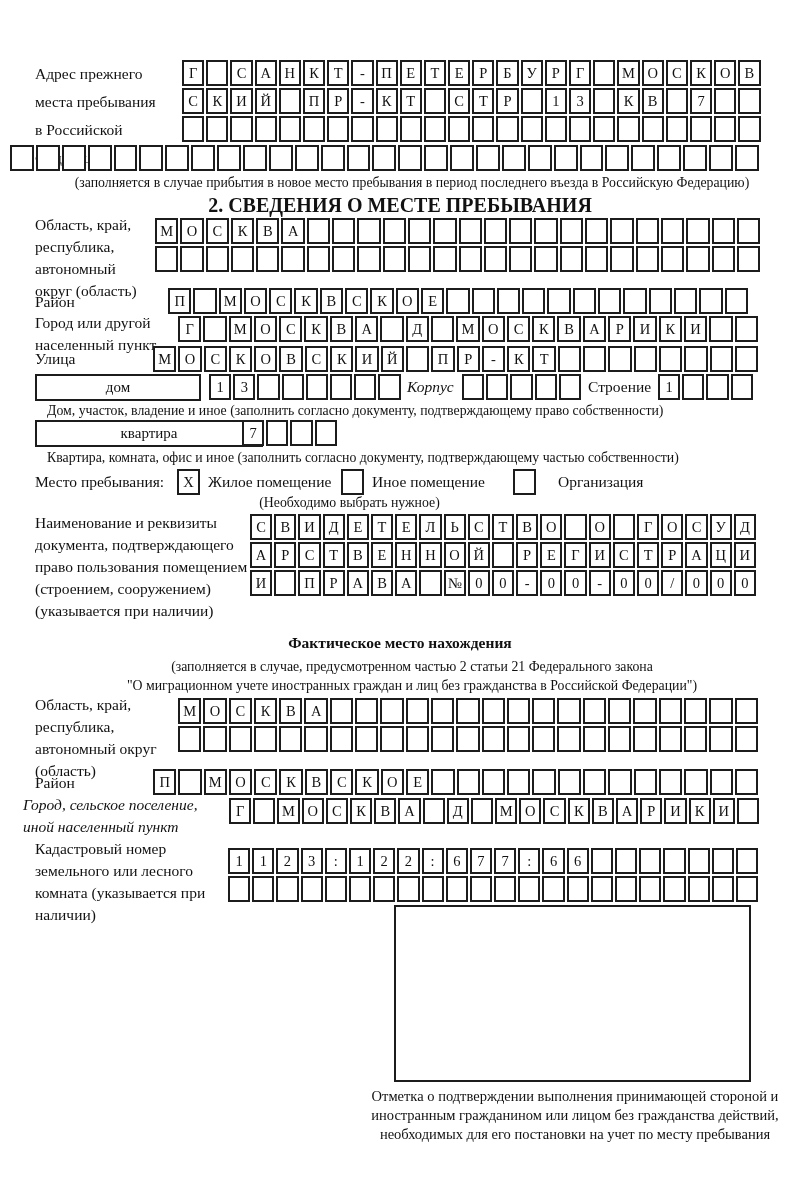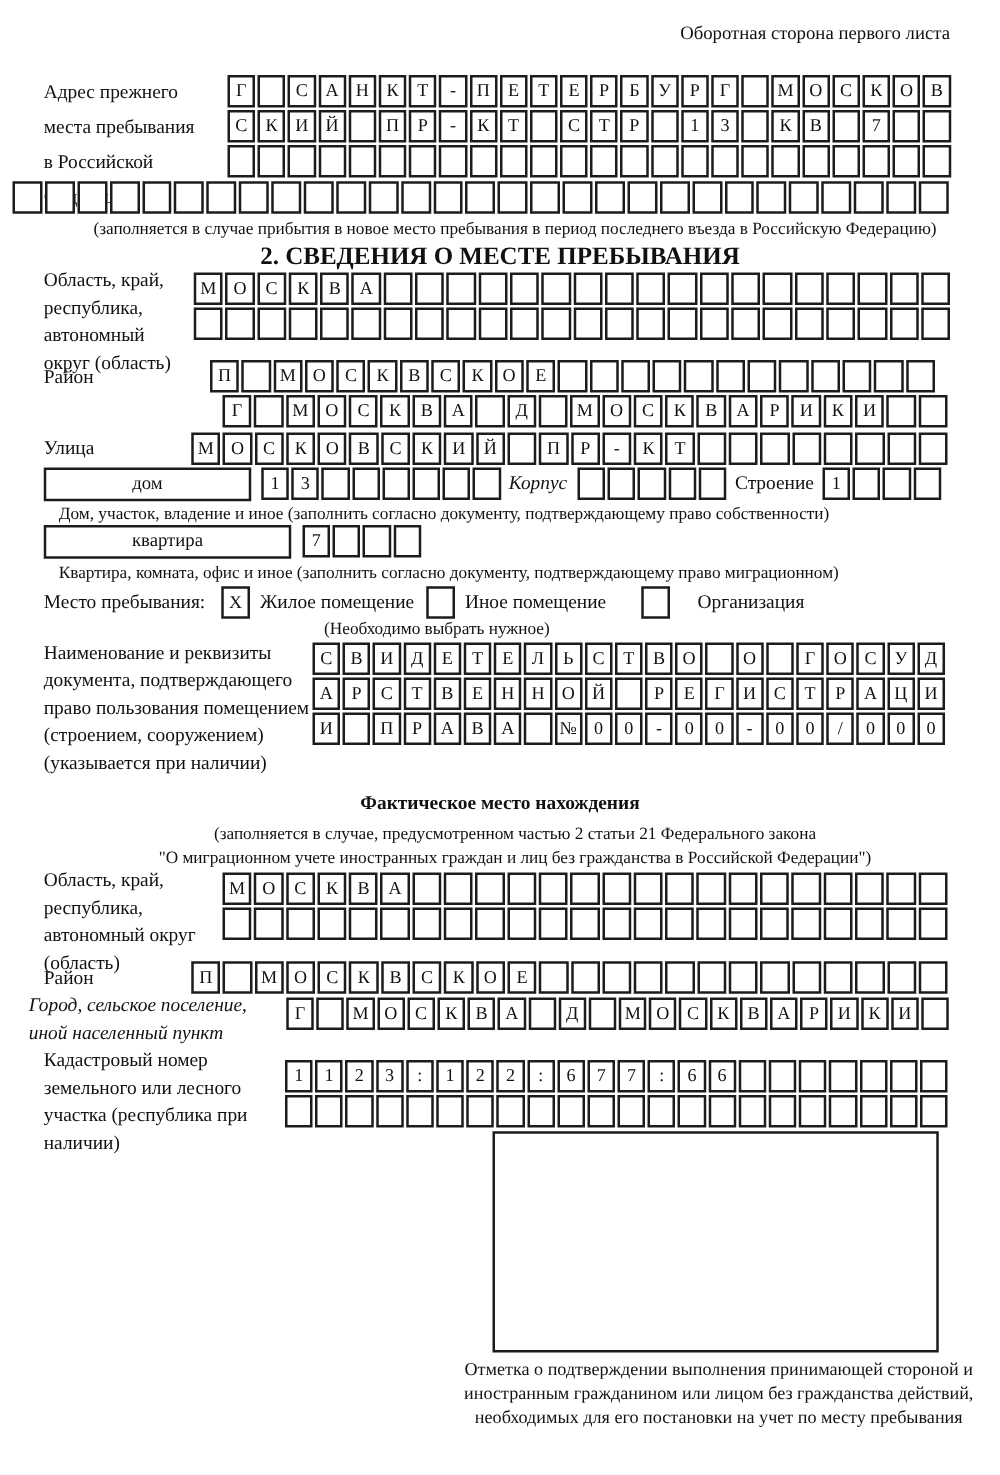--- a/index.html
+++ b/index.html
@@ -52,21 +52,20 @@
     border:2.5px solid #1c1c1c;
     width:357px;height:177px;
     background:#fff;
   }
 </style>
 </head>
 <body>
 
 <div class="page">
 
-  <div class="abs lbl" style="top:16px;right:40px;font-size:15px;">Оборотная сторона первого листа</div>
 
   <div class="abs lbl" style="left:35px;top:60px;width:130px;line-height:28px;">Адрес прежнего места пребывания в Российской Федерации</div>
   <div class="abs cells p24" style="left:182px;top:60px;">
       <div class="cell">Г</div>
       <div class="cell"></div>
       <div class="cell">С</div>
       <div class="cell">А</div>
       <div class="cell">Н</div>
       <div class="cell">К</div>
       <div class="cell">Т</div>
@@ -249,20 +248,21 @@
       <div class="cell"></div>
       <div class="cell"></div>
       <div class="cell"></div>
       <div class="cell"></div>
       <div class="cell"></div>
       <div class="cell"></div>
       <div class="cell"></div>
       <div class="cell"></div>
     </div>
 
+  <div class="abs lbl" style="left:35px;top:312px;width:150px;">Город или другой населенный пункт</div>
   <div class="abs cells p25" style="left:178px;top:316px;">
       <div class="cell">Г</div>
       <div class="cell"></div>
       <div class="cell">М</div>
       <div class="cell">О</div>
       <div class="cell">С</div>
       <div class="cell">К</div>
       <div class="cell">В</div>
       <div class="cell">А</div>
       <div class="cell"></div>
@@ -331,28 +331,28 @@
     </div>
   <div class="abs lbl" style="left:588px;top:376px;">Строение</div>
   <div class="abs cells p24" style="left:658px;top:374px;">
       <div class="cell">1</div>
       <div class="cell"></div>
       <div class="cell"></div>
       <div class="cell"></div>
     </div>
   <div class="abs cap" style="left:35px;top:403px;">Дом, участок, владение и иное (заполнить согласно документу, подтверждающему право собственности)</div>
 
-  <div class="abs namedbox" style="left:35px;top:420px;width:198px;">квартира</div>
+  <div class="abs namedbox" style="left:35px;top:420px;width:228px;">квартира</div>
   <div class="abs cells p24" style="left:242px;top:420px;">
       <div class="cell">7</div>
       <div class="cell"></div>
       <div class="cell"></div>
       <div class="cell"></div>
     </div>
-  <div class="abs cap" style="left:35px;top:450px;">Квартира, комната, офис и иное (заполнить согласно документу, подтверждающему право миграционном)</div>
+  <div class="abs cap" style="left:35px;top:450px;">Квартира, комната, офис и иное (заполнить согласно документу, подтверждающему частью собственности)</div>
 
   <div class="abs lbl" style="left:35px;top:471px;">Место пребывания:</div>
   <div class="abs chk" style="left:177px;top:469px;">X</div>
   <div class="abs lbl" style="left:208px;top:471px;">Жилое помещение</div>
   <div class="abs chk" style="left:341px;top:469px;"></div>
   <div class="abs lbl" style="left:372px;top:471px;">Иное помещение</div>
   <div class="abs chk" style="left:513px;top:469px;"></div>
   <div class="abs lbl" style="left:558px;top:471px;">Организация</div>
   <div class="abs cap" style="left:230px;top:495px;width:215px;text-align:center;font-family:Liberation Serif, serif;">(Необходимо выбрать нужное)</div>
 
@@ -530,21 +530,21 @@
       <div class="cell">К</div>
       <div class="cell">В</div>
       <div class="cell">А</div>
       <div class="cell">Р</div>
       <div class="cell">И</div>
       <div class="cell">К</div>
       <div class="cell">И</div>
       <div class="cell"></div>
     </div>
 
-  <div class="abs lbl" style="left:35px;top:838px;width:185px;">Кадастровый номер земельного или лесного участка (республика при наличии)</div>
+  <div class="abs lbl" style="left:35px;top:838px;width:185px;">Кадастровый номер земельного или лесного комната (указывается при наличии)</div>
   <div class="abs cells p24" style="left:228px;top:848px;">
       <div class="cell">1</div>
       <div class="cell">1</div>
       <div class="cell">2</div>
       <div class="cell">3</div>
       <div class="cell">:</div>
       <div class="cell">1</div>
       <div class="cell">2</div>
       <div class="cell">2</div>
       <div class="cell">:</div>

